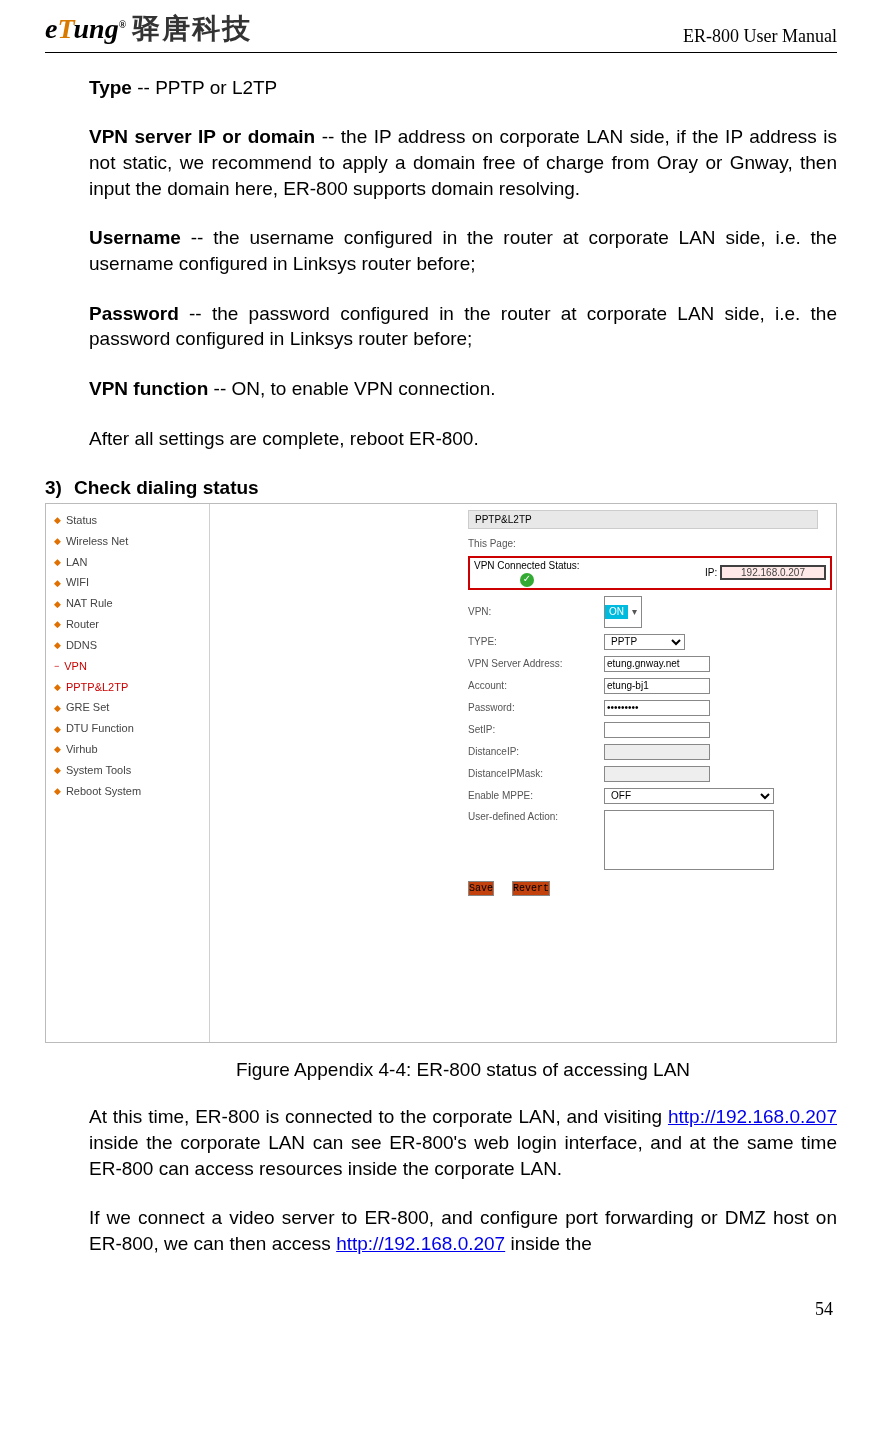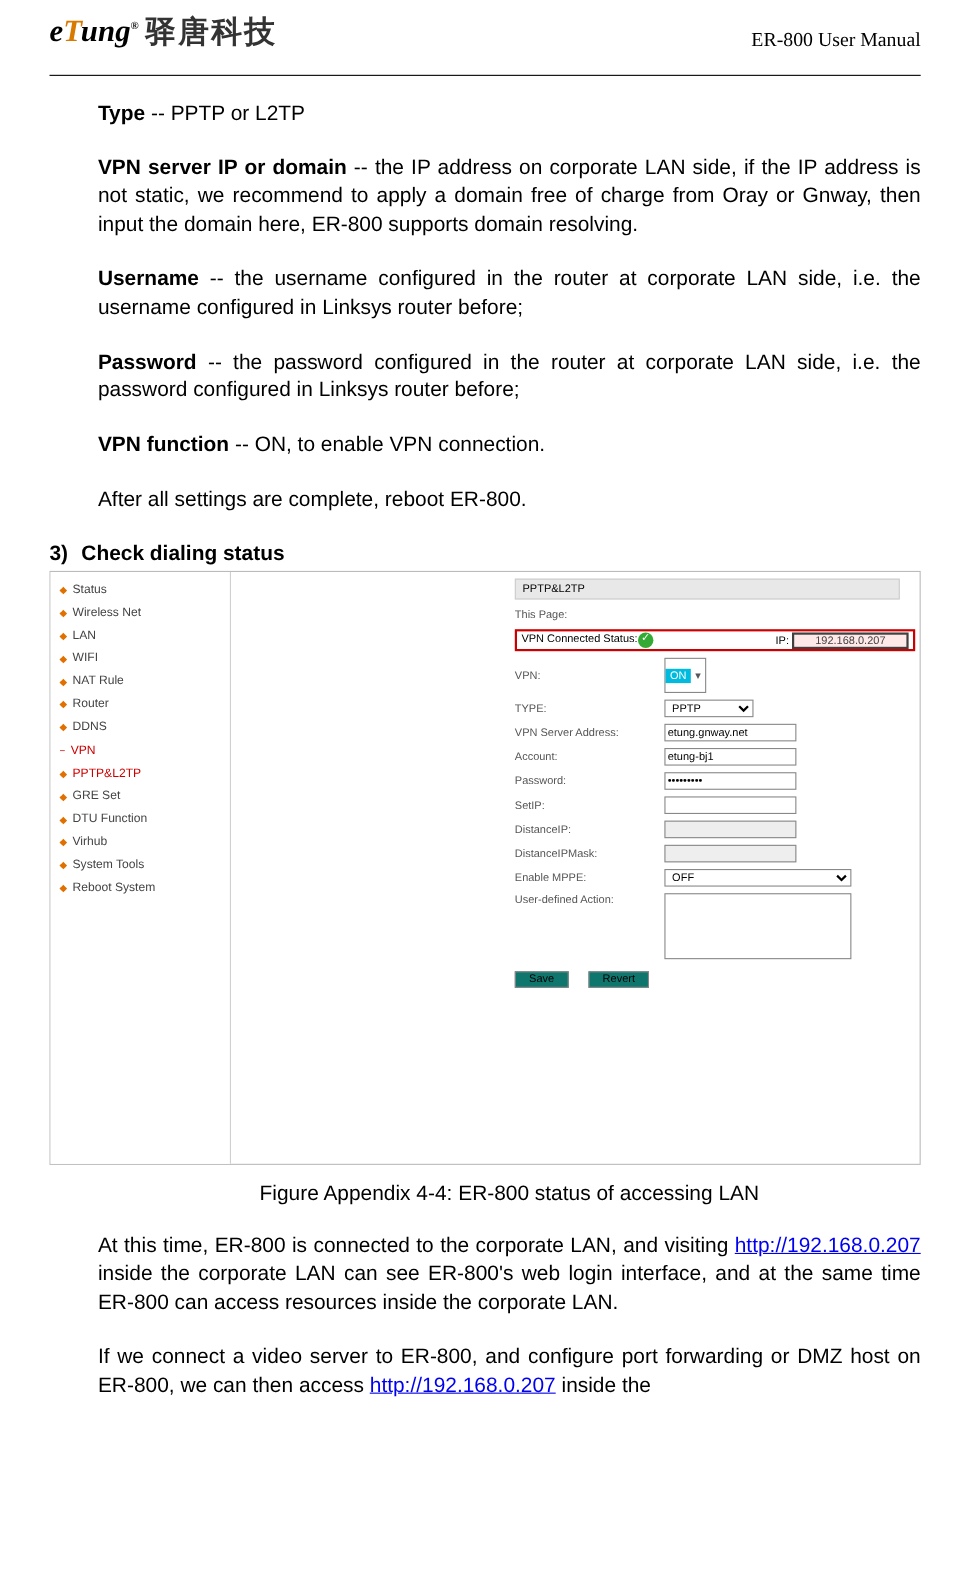--- a/index.html
+++ b/index.html
@@ -13,21 +13,21 @@
     padding: 0;
     line-height: 1.35;
   }
   .page {
     padding: 0 45px 20px 45px;
   }
   .header-row {
     display: flex;
     justify-content: space-between;
     align-items: flex-end;
-    padding: 10px 0 20px 0;
+    padding: 10px 0 4px 0;
     border-bottom: 1.5px solid #000;
     margin-bottom: 22px;
   }
   .logo {
     display: flex;
     align-items: center;
     gap: 6px;
   }
   .logo-mark {
     font-size: 28px;
@@ -132,21 +132,21 @@
     align-items: center;
     padding: 3px 0;
     gap: 8px;
   }
   .flabel { width: 128px; color:#555; }
   input.fbox, select.fbox {
     border: 1px solid #888;
     font-size: 10px;
     padding: 0 2px;
     height: 16px;
-    width: 120px;
+    width: 106px;
     background:#fff;
   }
   textarea.fbox {
     border: 1px solid #888;
     font-size: 10px;
     width: 170px;
     height: 60px;
     resize: none;
   }
   .status-row {
@@ -173,24 +173,25 @@
   .check-icon::after{
     content:"✓";
     color:#fff;
     font-size:10px;
     position:absolute;
     left:3px;top:-1px;
   }
   .btn-row { margin-top: 8px; display:flex; gap:18px; }
   .btn {
     border:1px solid #888;
-    background:#0f766e;
+    background:#c2410c;
     font-size:10px;
-    padding:1px 12px;
+    padding:1px 0;
     cursor:pointer;
+    font-family:Liberation Mono, monospace;
   }
   .vpn-on {
     display:inline-flex;align-items:center;
     border:1px solid #888;
     font-size:10px;height:32px;
     background:#fff;
   }
   .vpn-on .on-pill{background:#0bd;color:#fff;padding:0 4px;}
   .vpn-on .caret{padding:0 4px;color:#555;}
 </style>
@@ -296,21 +297,21 @@
           </div>
       </div>
       <div class="embed-right">
         <div class="panel-title">PPTP&amp;L2TP</div>
         <div class="panel-body">
           <div class="frow">
               <span class="flabel">This Page:</span>
             </div>
           <div class="frow">
             <div class="status-row">
-              <span style="display:flex;align-items:flex-start;">
+              <span style="display:flex;align-items:center;flex-direction:column;">
                 <span>VPN Connected Status:</span>
                 <span class="check-icon"></span>
               </span>
               <span>
                 <span>IP:</span>
                 <span class="ip-box">192.168.0.207</span>
               </span>
             </div>
           </div>
           <div class="frow">
@@ -368,13 +369,14 @@
 
     <p class="para justify">
       <span>At this time, ER-800 is connected to the corporate LAN, and visiting </span><a class="link">http://192.168.0.207</a><span> inside the corporate LAN can see ER-800's web login interface, and at the same time ER-800 can access resources inside the corporate LAN.</span>
     </p>
 
     <p class="para justify" style="margin-bottom:0">
       <span>If we connect a video server to ER-800, and configure port forwarding or DMZ host on ER-800, we can then access </span><a class="link">http://192.168.0.207</a><span> inside the</span>
     </p>
   </div>
 
+  <div class="page-num">54</div>
 </div>
 
 </body></html>

